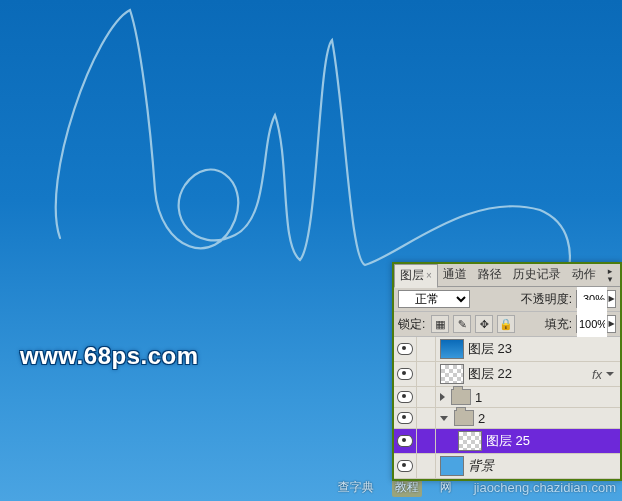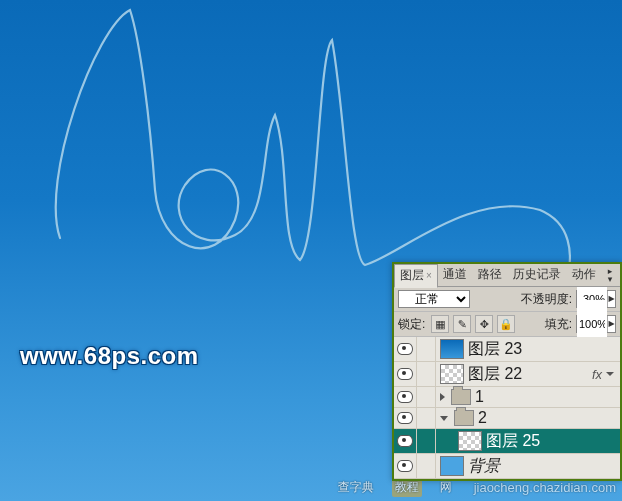--- a/index.html
+++ b/index.html
@@ -167,21 +167,21 @@
     overflow: hidden;
   }
   .layer-row {
     display: flex;
     align-items: center;
     height: 24px;
     border-bottom: 1px solid #cfcabe;
   }
   .layer-row.group { height: 20px; }
   .layer-row.selected {
-    background: #0f766e;
+    background: #6d28d9;
     color: #fff;
   }
   .vis-col {
     width: 22px;
     height: 100%;
     border-right: 1px solid #cfcabe;
     display:flex;
     align-items:center;
     justify-content:center;
   }
@@ -251,21 +251,21 @@
     margin-right: 2px;
     flex-shrink:0;
   }
   .twisty.open {
     border-left: 4px solid transparent;
     border-right: 4px solid transparent;
     border-top: 5px solid #555;
     border-bottom: none;
   }
   .layer-name {
-    font-size: 16px;
+    font-size: 13px;
     color: #222;
     flex: 1;
     white-space: nowrap;
     overflow: hidden;
   }
   .layer-row.selected .layer-name { color:#fff; }
   .italic { font-style: italic; }
   .fx-label {
     font-size: 13px;
     font-style: italic;

